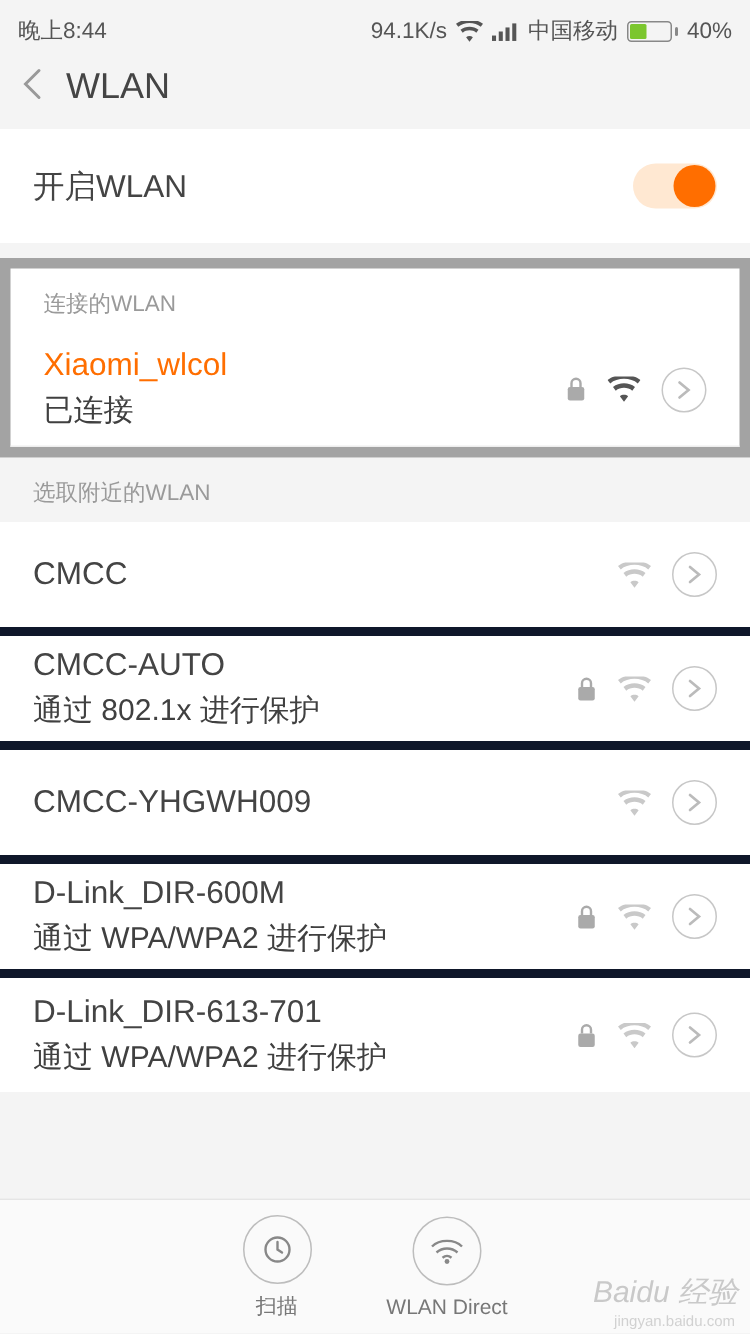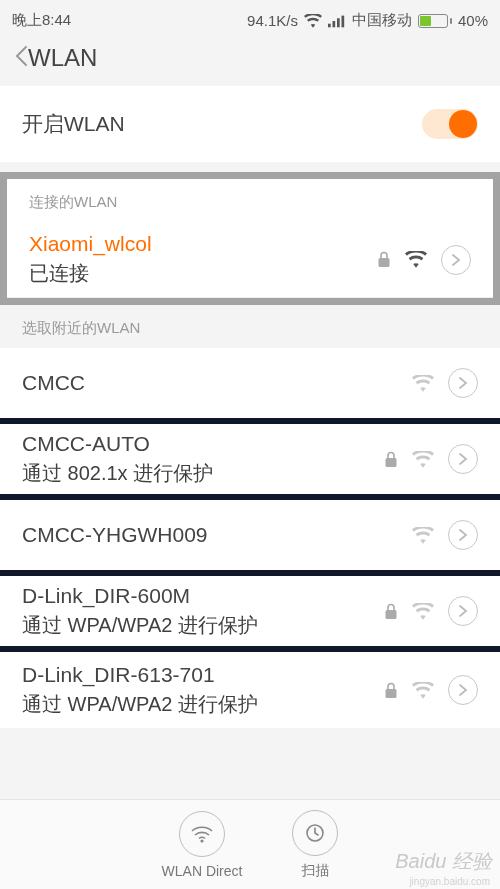--- a/index.html
+++ b/index.html
@@ -34,20 +34,21 @@
     position: absolute; left: 1px; top: 1px; bottom: 1px;
     width: 40%; background: #7bc62d; border-radius: 1px;
   }
   .battery-tip { width: 2px; height: 6px; background: #888; border-radius: 1px; }
 
   .header {
     height: 56px;
     display: flex;
     align-items: center;
     padding: 0 14px;
+    gap: 16px;
   }
   .header .back { color: #888; }
   .header .title { font-size: 24px; color: #444; }
 
   .section { background: #fff; }
   .row {
     display: flex;
     align-items: center;
     padding: 0 22px;
     min-height: 76px;
@@ -303,32 +304,32 @@
             <path d="M2 2 L8 7 L2 12" stroke="#bbb" stroke-width="1.8" fill="none" stroke-linecap="round"></path>
           </svg>
         </span>
       </div>
     </div>
   </div>
 
 <div class="bottom-bar">
   <div class="bottom-btn">
     <div class="bottom-icon">
+      <svg width="24" height="24" viewBox="0 0 24 24">
+          <circle cx="12" cy="12" r="8" fill="none" stroke="#888" stroke-width="1.6"></circle>
+          <path d="M12 7 v5 l3 2" stroke="#888" stroke-width="1.6" fill="none" stroke-linecap="round"></path>
+        </svg>
+    </div>
+    <span class="bottom-label">扫描</span>
+  </div>
+  <div class="bottom-btn">
+    <div class="bottom-icon">
       <svg width="24" height="20" viewBox="0 0 24 18">
           <path fill="none" stroke="#888" stroke-width="1.6" d="M2 6 C7 1 17 1 22 6 M5 10 C9 6.5 15 6.5 19 10 M9 13.5 C10.8 12 13.2 12 15 13.5"></path>
           <circle cx="12" cy="16" r="1.6" fill="#888"></circle>
         </svg>
     </div>
     <span class="bottom-label">WLAN Direct</span>
   </div>
-  <div class="bottom-btn">
-    <div class="bottom-icon">
-      <svg width="24" height="24" viewBox="0 0 24 24">
-          <circle cx="12" cy="12" r="8" fill="none" stroke="#888" stroke-width="1.6"></circle>
-          <path d="M12 7 v5 l3 2" stroke="#888" stroke-width="1.6" fill="none" stroke-linecap="round"></path>
-        </svg>
-    </div>
-    <span class="bottom-label">扫描</span>
-  </div>
 </div>
 
 <div class="watermark">Baidu 经验</div>
 <div class="watermark-sub">jingyan.baidu.com</div>
 
 </body></html>

